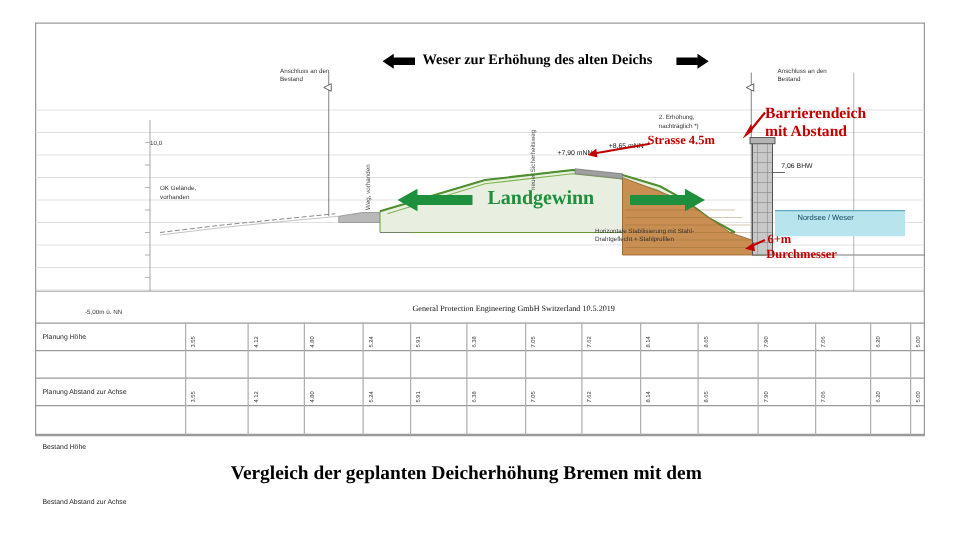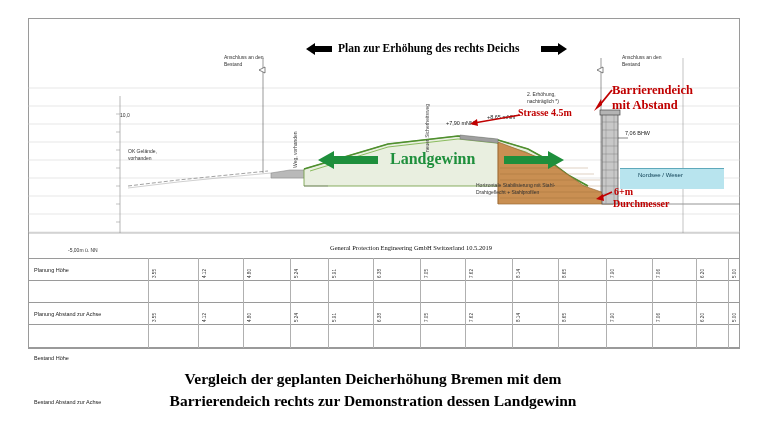--- a/index.html
+++ b/index.html
@@ -234,21 +234,21 @@
   </svg>
 
   <div class="abs water" style="left:620px; top:168px; width:104px; height:20px;"></div>
   <div class="abs water-label" style="left:638px; top:172px;">Nordsee / Weser</div>
 
   <div class="abs" style="left:306px; top:42px;">
     <svg width="26" height="14" viewBox="0 0 26 14">
         <polygon points="0,7 9,1 9,4 26,4 26,10 9,10 9,13" fill="#000"></polygon>
       </svg>
   </div>
-  <div class="abs banner-text" style="left:338px; top:42px;">Plan zur Erhöhung des rechts Deichs</div>
+  <div class="abs banner-text" style="left:338px; top:42px;">Weser zur Erhöhung des alten Deichs</div>
   <div class="abs" style="left:541px; top:42px;">
     <svg width="26" height="14" viewBox="0 0 26 14">
         <polygon points="26,7 17,1 17,4 0,4 0,10 17,10 17,13" fill="#000"></polygon>
       </svg>
   </div>
 
   <div class="abs tiny" style="left:224px; top:54px;">Anschluss an den</div>
   <div class="abs tiny" style="left:224px; top:61px;">Bestand</div>
 
   <div class="abs tiny" style="left:622px; top:54px;">Anschluss an den</div>
@@ -358,16 +358,15 @@
       <div style="position: absolute; top: 0px; height: 90px; width: 0px; border-left: 1px solid rgb(176, 176, 176); left: 668px;"></div>
       <div style="position: absolute; font-size: 4.6px; color: rgb(51, 51, 51); white-space: nowrap; transform-origin: left top; transform: rotate(-90deg); left: 672px; top: 20px;">6.20</div>
       <div style="position: absolute; font-size: 4.6px; color: rgb(51, 51, 51); white-space: nowrap; transform-origin: left top; transform: rotate(-90deg); left: 672px; top: 64px;">6.20</div>
       <div style="position: absolute; top: 0px; height: 90px; width: 0px; border-left: 1px solid rgb(176, 176, 176); left: 700px;"></div>
       <div style="position: absolute; font-size: 4.6px; color: rgb(51, 51, 51); white-space: nowrap; transform-origin: left top; transform: rotate(-90deg); left: 704px; top: 20px;">5.00</div>
       <div style="position: absolute; font-size: 4.6px; color: rgb(51, 51, 51); white-space: nowrap; transform-origin: left top; transform: rotate(-90deg); left: 704px; top: 64px;">5.00</div>
     </div>
 
   <div class="abs caption">
     <div>Vergleich der geplanten Deicherhöhung Bremen mit dem</div>
-    <div>Barrierendeich rechts zur Demonstration dessen Landgewinn</div>
   </div>
 
 </div>
 
 </body></html>

